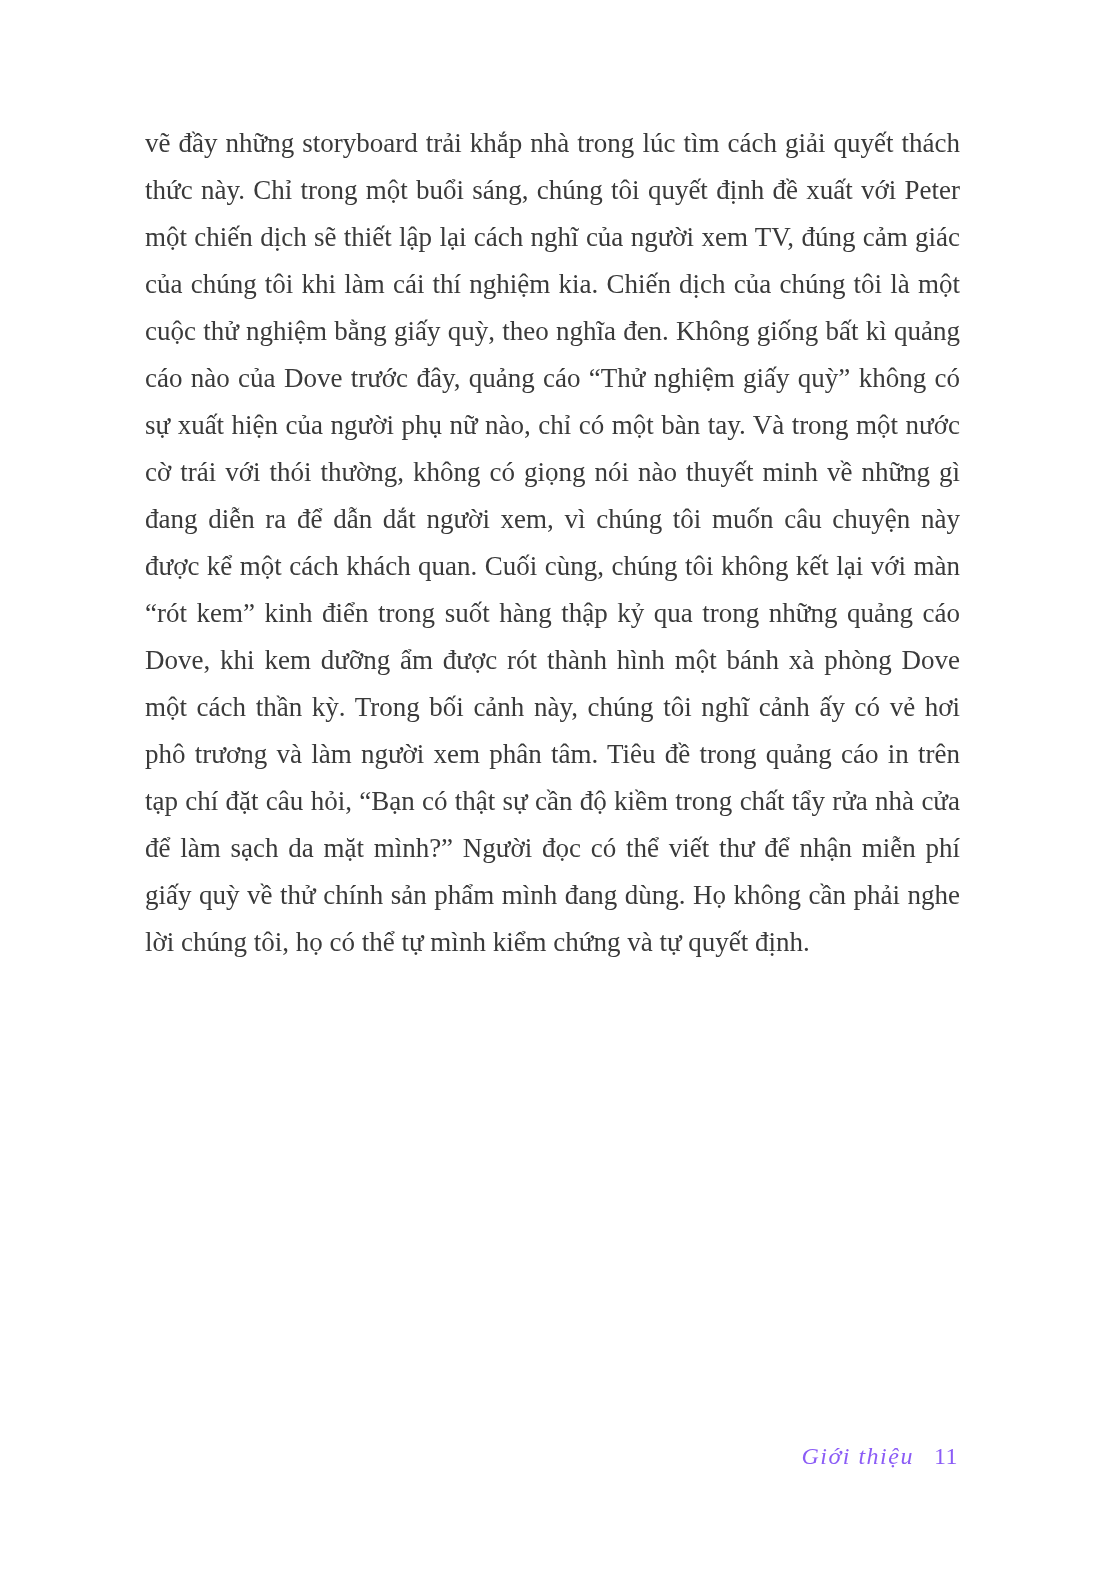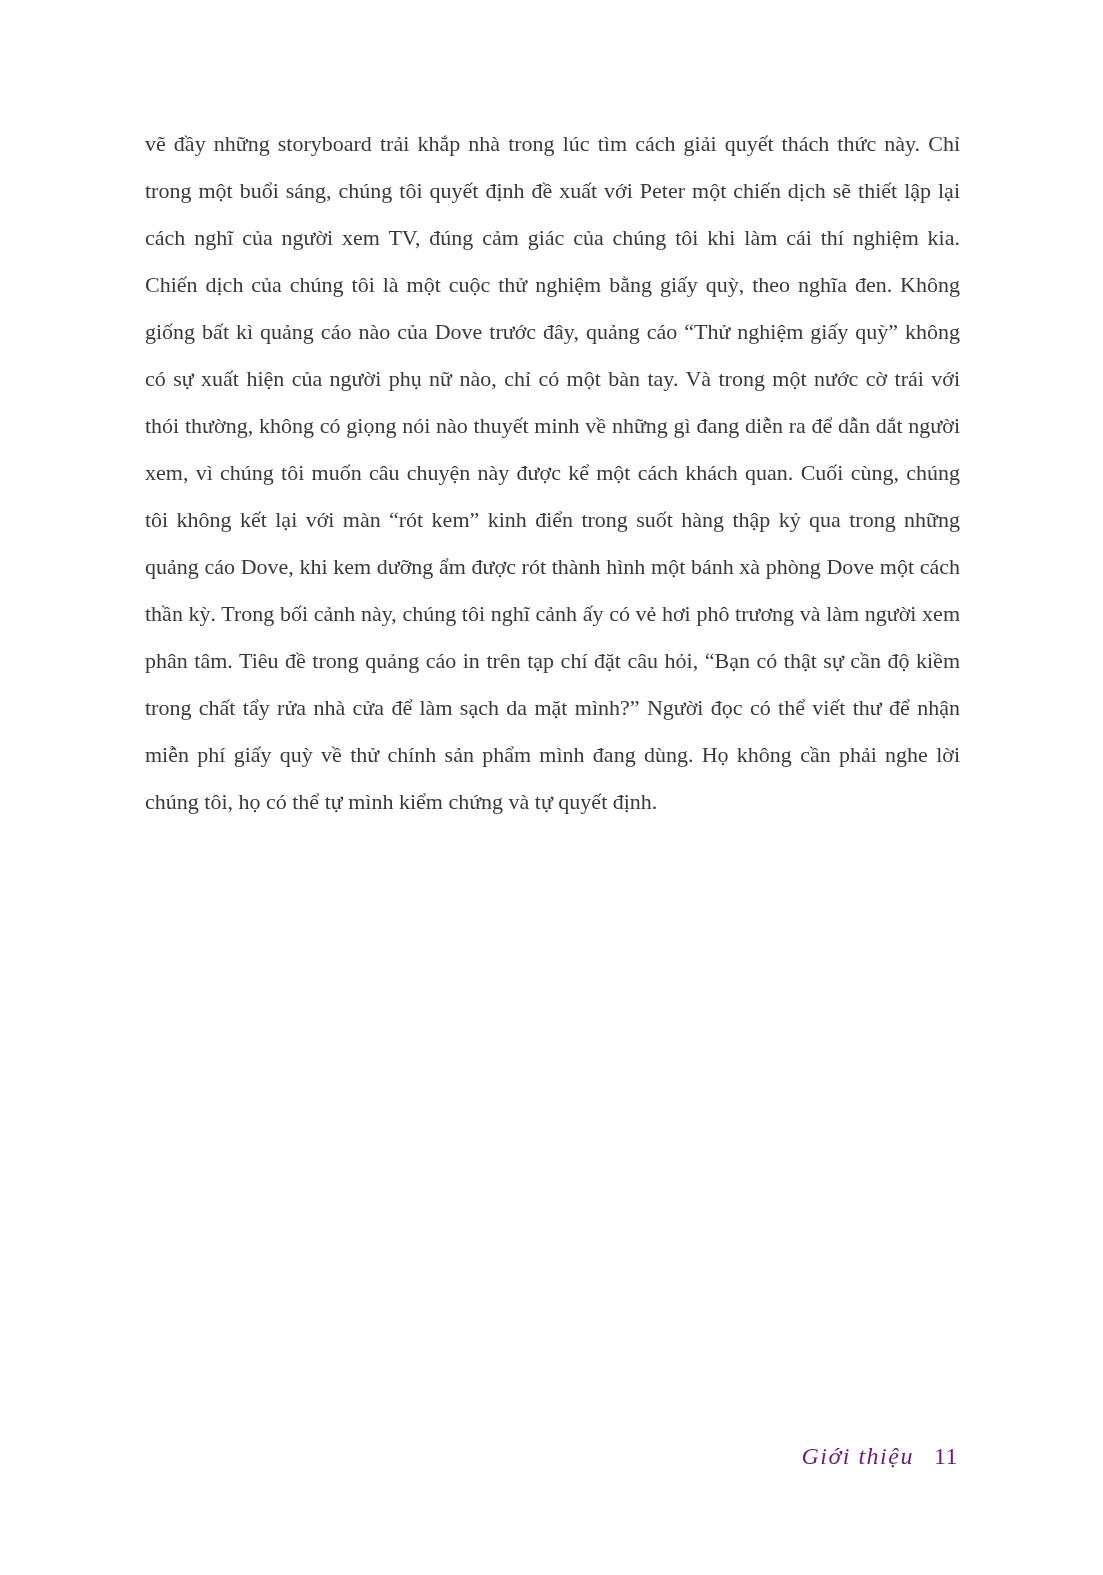--- a/index.html
+++ b/index.html
@@ -19,39 +19,39 @@
     background: #ffffff;
     overflow: hidden;
   }
   .text-block {
     position: absolute;
     left: 145px;
     top: 120px;
     width: 815px;
   }
   .para {
-    font-size: 22px;
+    font-size: 27px;
     line-height: 47px;
     text-align: justify;
     text-justify: inter-word;
     color: #3a3a3a;
   }
   .para + .para {
     margin-top: 0;
   }
   .para.indent {
     text-indent: 47px;
   }
   .footer {
     position: absolute;
     top: 1441px;
     right: 145px;
     font-size: 24px;
     line-height: 30px;
-    color: #701a75;
+    color: #8b5cf6;
     white-space: nowrap;
   }
   .footer .section {
     font-style: italic;
     letter-spacing: 1.5px;
   }
   .footer .pagenum {
     display: inline-block;
     margin-left: 20px;
     font-style: normal;

